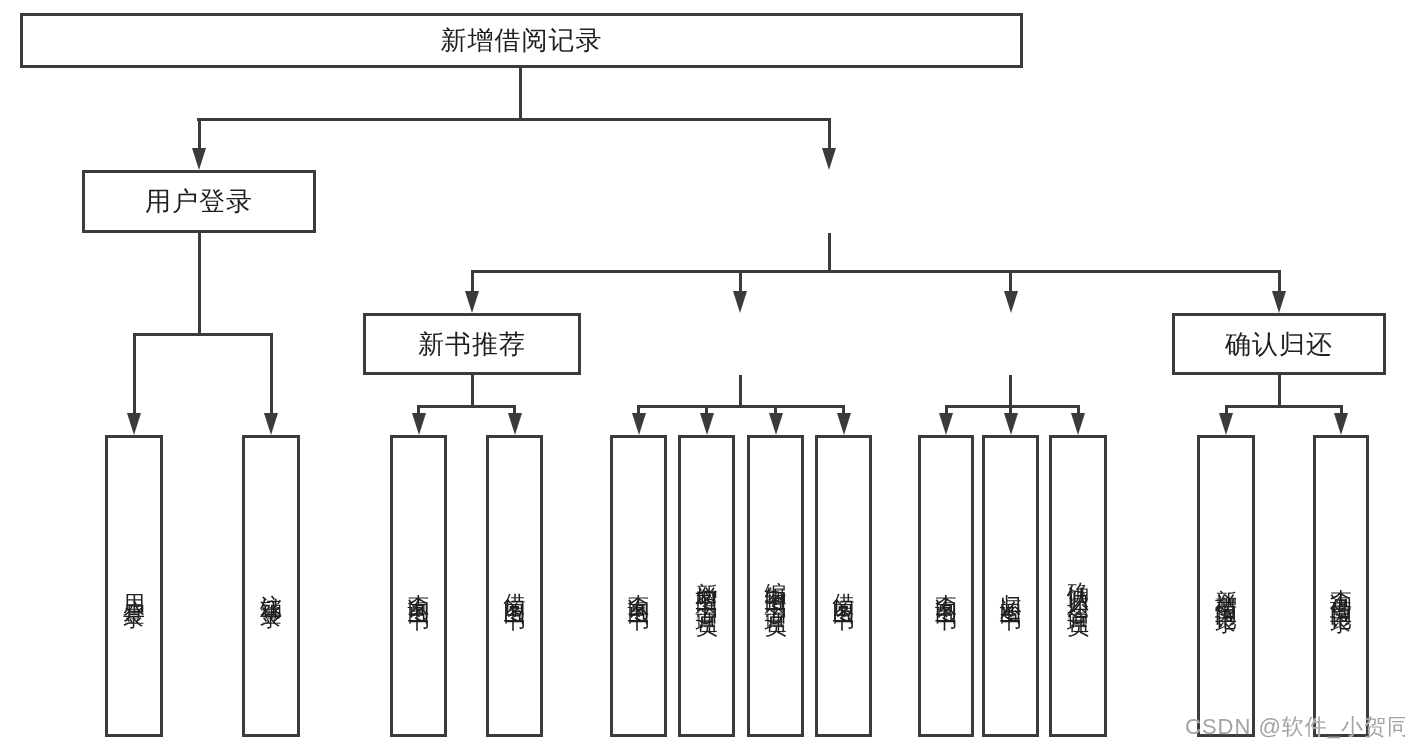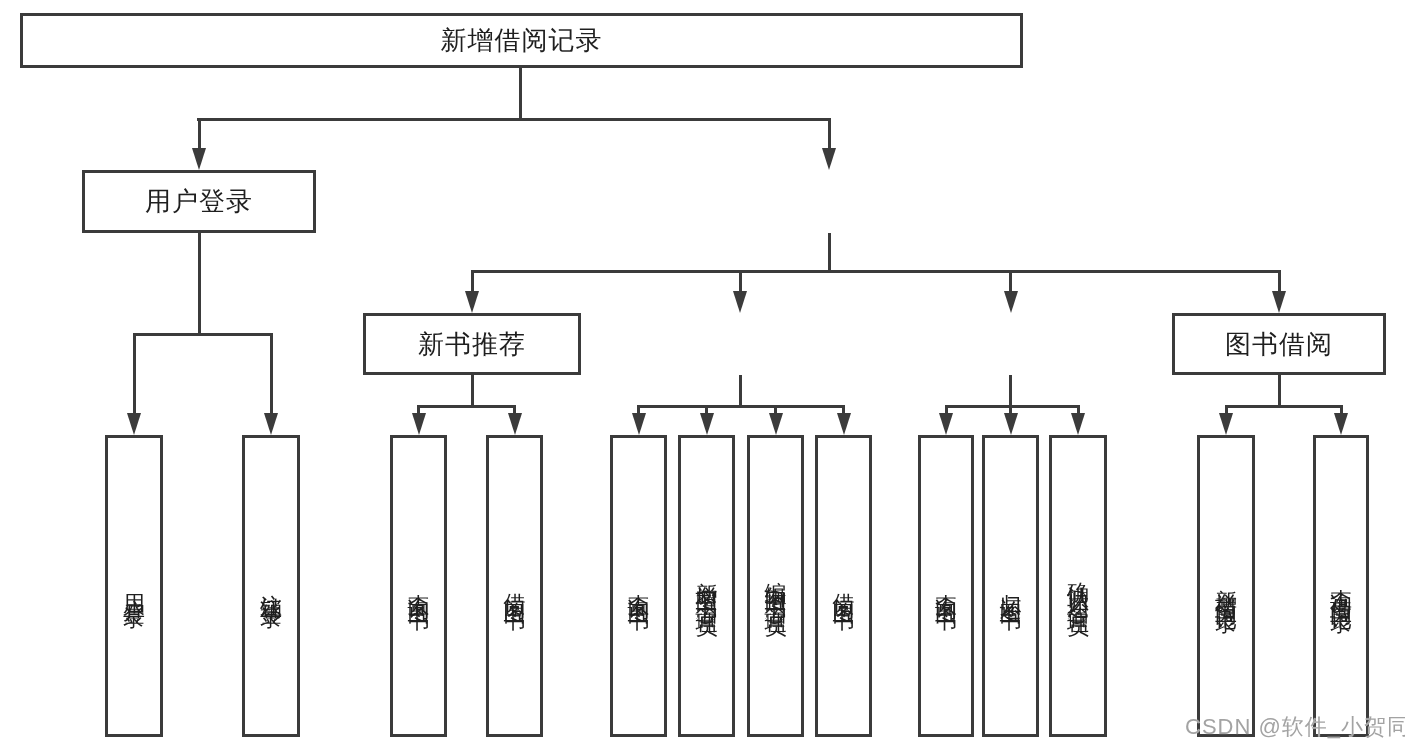--- a/index.html
+++ b/index.html
@@ -87,21 +87,21 @@
   <div class="arrow" style="left:733px;top:291px;"></div>
   <div class="vline" style="left:1009px;top:270px;height:23px;"></div>
   <div class="arrow" style="left:1003.5px;top:291px;"></div>
   <div class="vline" style="left:1277.5px;top:270px;height:23px;"></div>
   <div class="arrow" style="left:1272px;top:291px;"></div>
 
   <div class="hbox" style="left:363px;top:313px;width:218px;height:62px;">
     <span>新书推荐</span>
   </div>
   <div class="hbox" style="left:1172px;top:313px;width:214px;height:62px;">
-    <span>图书借阅</span>
+    <span>确认归还</span>
   </div>
 
   <div class="vline" style="left:470.5px;top:375px;height:32px;"></div>
   <div class="hline" style="left:417px;top:405px;width:99px;"></div>
   <div class="vline" style="left:417px;top:405px;height:10px;"></div>
   <div class="arrow" style="left:411.5px;top:413px;"></div>
   <div class="vline" style="left:513px;top:405px;height:10px;"></div>
   <div class="arrow" style="left:507.5px;top:413px;"></div>
 
   <div class="vline" style="left:738.5px;top:375px;height:32px;"></div>

